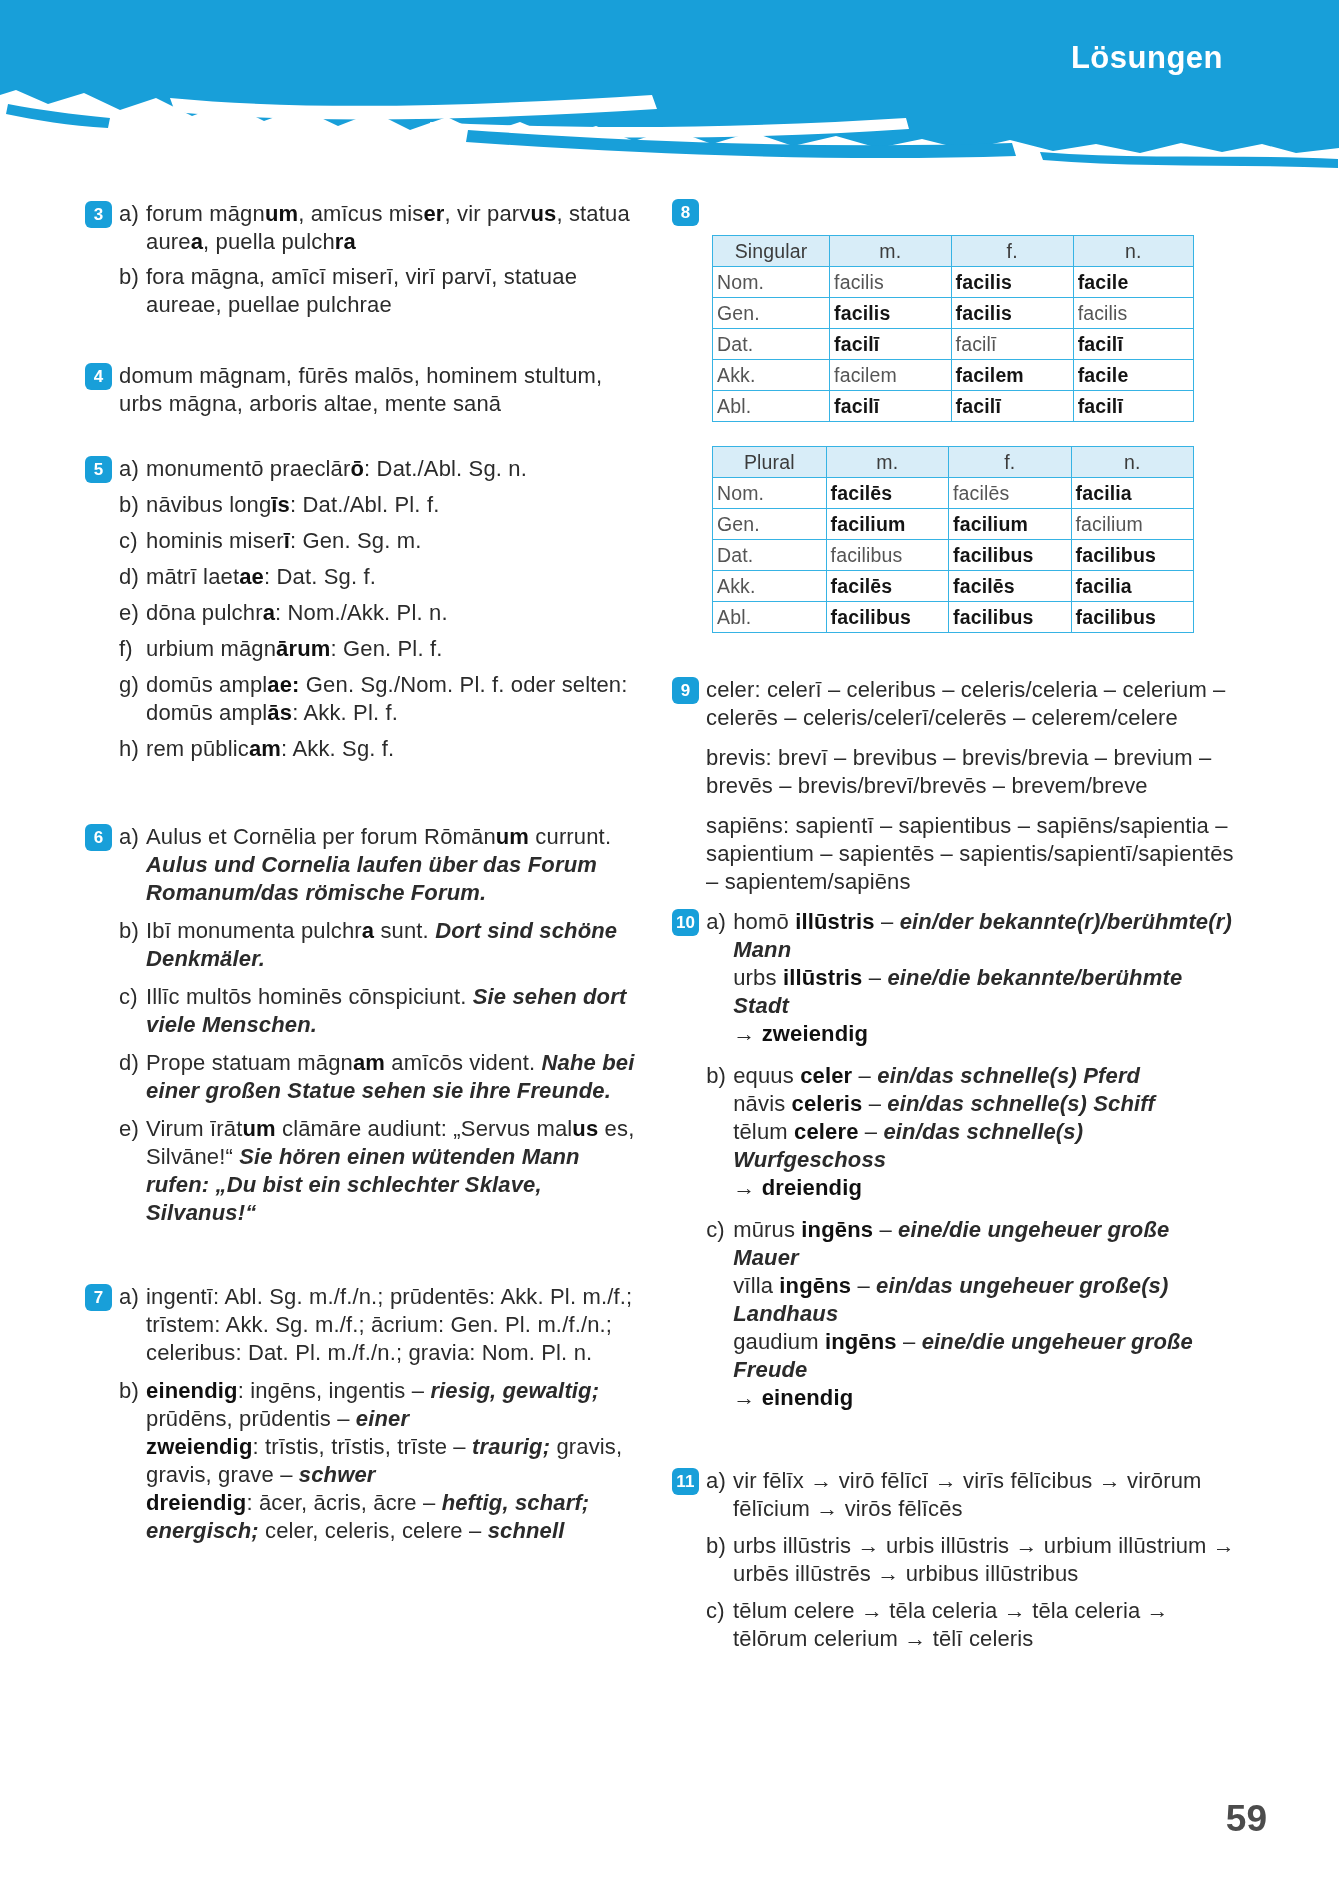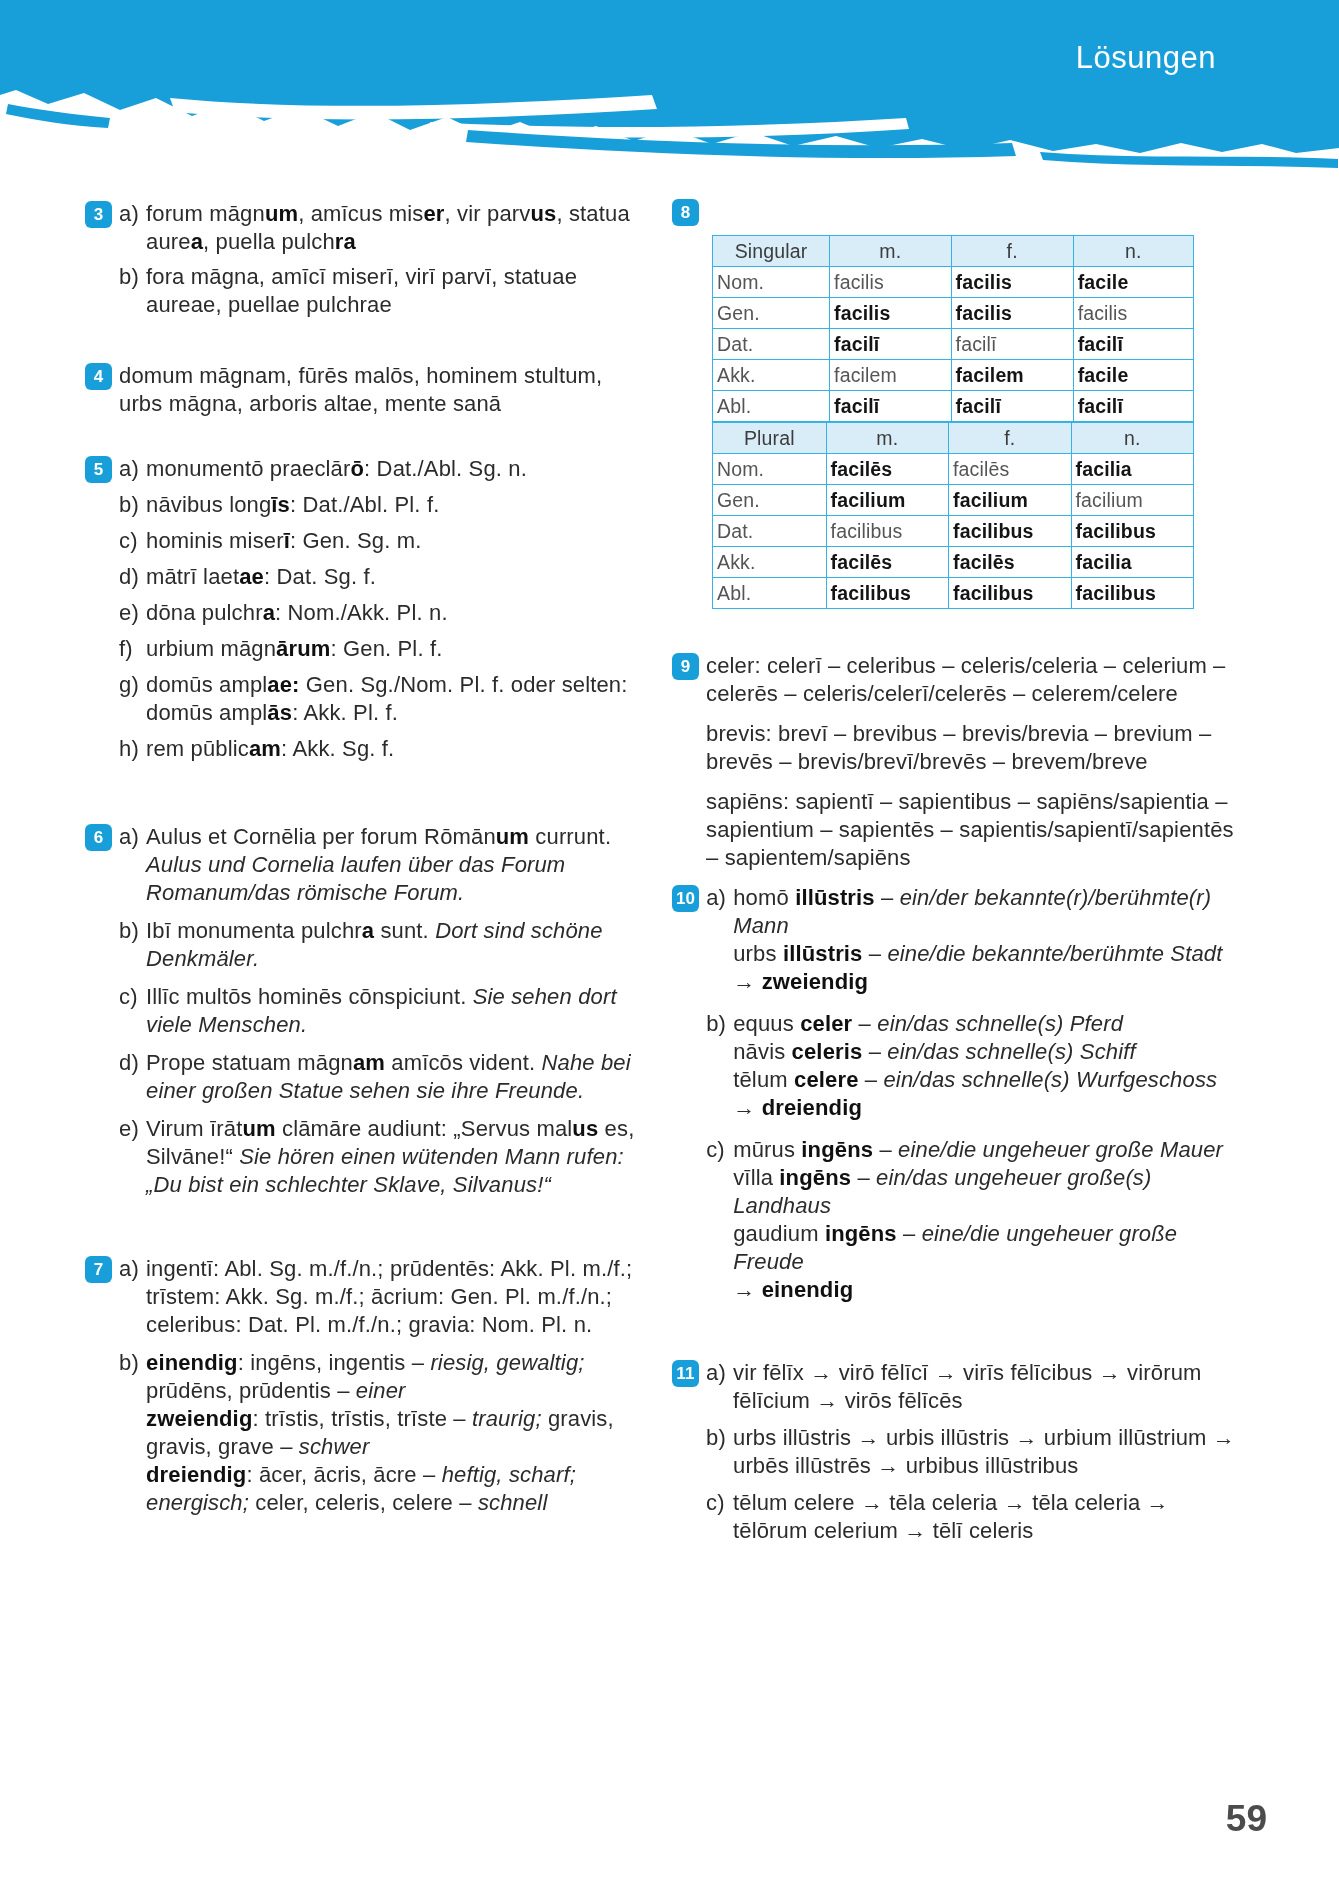--- a/index.html
+++ b/index.html
@@ -1,50 +1,50 @@
 <!DOCTYPE html>
 <html><head>
 <meta charset="utf-8">
 <style>
   html,body{margin:0;padding:0;background:#ffffff;}
   .page{position:relative;width:1339px;height:1890px;background:#ffffff;overflow:hidden;
         font-family:"Liberation Sans","DejaVu Sans",sans-serif;color:#2b2b2b;}
   
   .header{position:absolute;top:0;left:0;width:1339px;height:180px;}
   .header svg{display:block;}
-  .title{position:absolute;top:40px;right:123px;color:#ffffff;font-size:31px;font-weight:normal;letter-spacing:.5px;}
+  .title{position:absolute;top:40px;right:116px;color:#ffffff;font-size:31px;font-weight:bold;letter-spacing:.5px;}
   
   .col{position:absolute;font-size:22px;line-height:28px;letter-spacing:.15px;}
   .col-left{left:85px;top:200px;width:562px;}
   .col-right{left:672px;top:198px;width:566px;}
   .exercise{display:flex;gap:7px;align-items:flex-start;}
   .badge{flex:0 0 auto;min-width:27px;height:27px;padding:0 4px;box-sizing:border-box;margin-top:1px;
          background:#189fd9;color:#fff;border-radius:6px;font-size:17px;font-weight:bold;
          text-align:center;line-height:27px;}
   .ex-body{flex:1 1 auto;min-width:0;}
   .block{margin-bottom:7px;}
   .block:last-child{margin-bottom:0;}
   .block.hang{position:relative;padding-left:27px;}
   .marker{position:absolute;left:0;top:0;}
   .line{display:block;}
   b{font-weight:bold;color:#101010;}
-  i{font-style:italic;}
+  i{font-style:italic;font-weight:bold;}
   
   #e4{margin-top:43px;} #e5{margin-top:37px;} #e6{margin-top:52px;} #e7{margin-top:46px;}
   #e9{margin-top:43px;} #e10{} #e11{margin-top:41px;justify-content:flex-end;}
   #e5 .block{margin-bottom:8px;}
   #e6 .block{margin-bottom:10px;}
   #e7 .block{margin-bottom:10px;}
   #e9 .block{margin-bottom:12px;}
   #e10 .block{margin-bottom:14px;}
   #e11 .block{margin-bottom:9px;}
   
   .decl-wrap{margin-top:37px;}
   table.decl{border-collapse:collapse;width:482px;margin-left:6px;font-size:19.5px;letter-spacing:.15px;}
-  table.decl + table.decl{margin-top:0;}
+  table.decl + table.decl{margin-top:24px;}
   .decl th,.decl td{border:1.6px solid #36b3e4;height:30px;padding:0 4px;
                     font-weight:normal;color:#555555;}
   .decl tr:first-child th{background:#d8edf8;color:#3c3c3c;}
   .decl .lbl{width:112px;}
   .decl td,.decl th{width:118px;}
   .decl b{color:#141414;}
   
   .page-number{position:absolute;top:1798px;right:72px;font-size:37px;font-weight:bold;color:#4c4c4c;}
 </style>
 </head>

